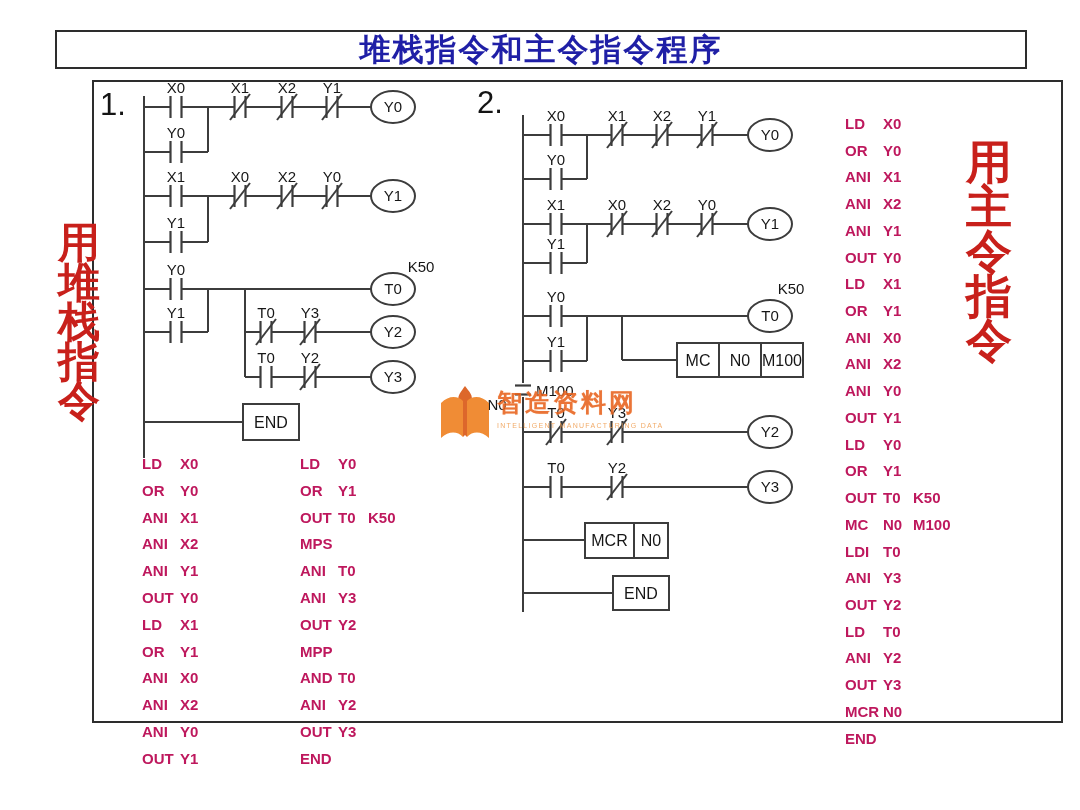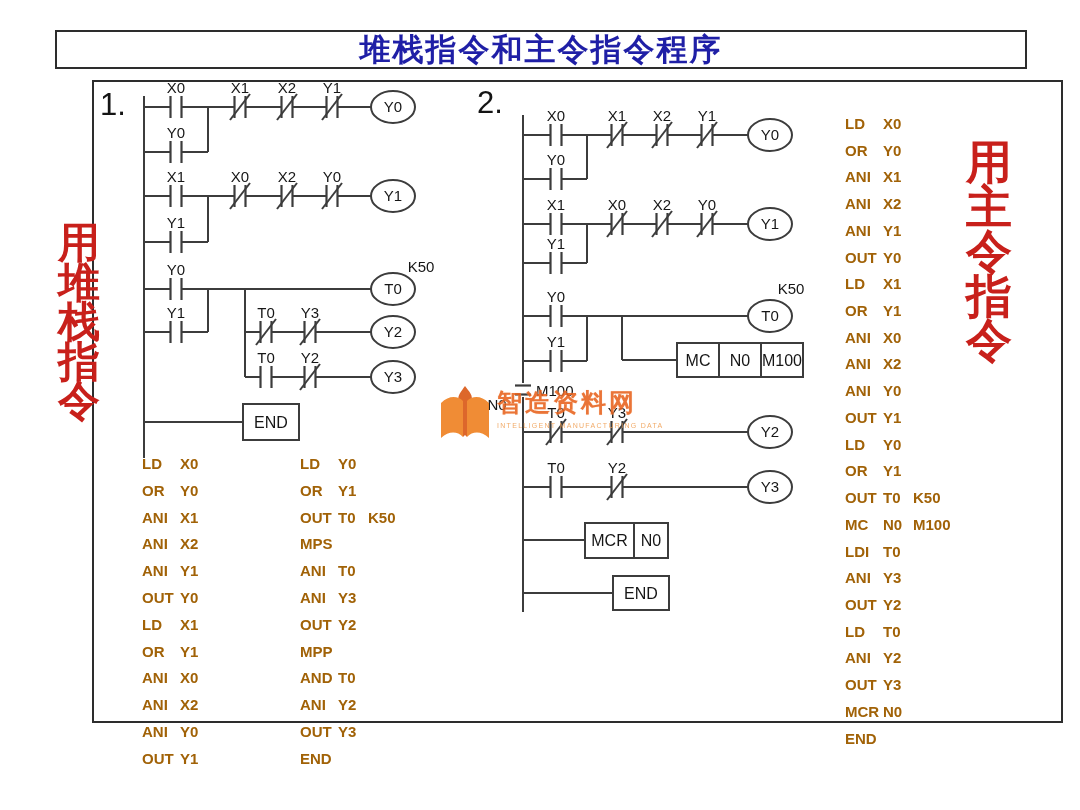--- a/index.html
+++ b/index.html
@@ -21,21 +21,21 @@
     border:2px solid #2d2d2d;box-sizing:border-box;
   }
   .section-number{position:absolute;font-size:31px;color:#141414;}
   #num1{left:100px;top:87px;}
   #num2{left:477px;top:85px;}
   .vlabel{position:absolute;color:#c8201b;font-family:"Liberation Serif",serif;font-weight:bold;text-align:center;}
   .vlabel div{width:100%;}
   #vl-left{left:54px;top:224px;width:50px;font-size:42px;line-height:39.5px;}
   #vl-right{left:961px;top:141px;width:56px;font-size:46px;line-height:44.5px;}
   #diagram{position:absolute;left:0;top:0;}
-  .prog{position:absolute;color:#a16207;font-weight:bold;font-size:15px;white-space:nowrap;}
+  .prog{position:absolute;color:#be185d;font-weight:bold;font-size:15px;white-space:nowrap;}
   #prog1a{left:142px;top:451px;line-height:26.8px;}
   #prog1b{left:300px;top:451px;line-height:26.8px;}
   #prog2{left:845px;top:111px;line-height:26.72px;}
   .prog .op{display:inline-block;min-width:38px;}
   .prog .arg{display:inline-block;min-width:30px;}
   .watermark{
     position:absolute;left:438px;top:383px;display:flex;align-items:flex-start;
     opacity:.88;pointer-events:none;
   }
   .wm-text{margin-left:5px;margin-top:3px;}

